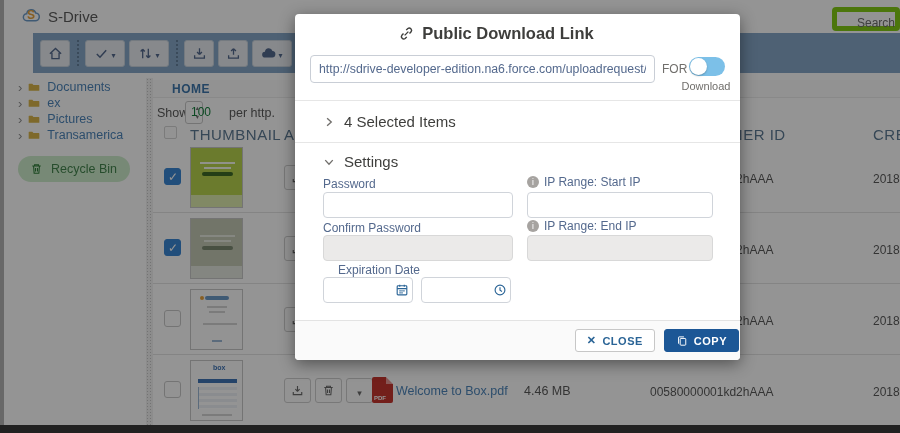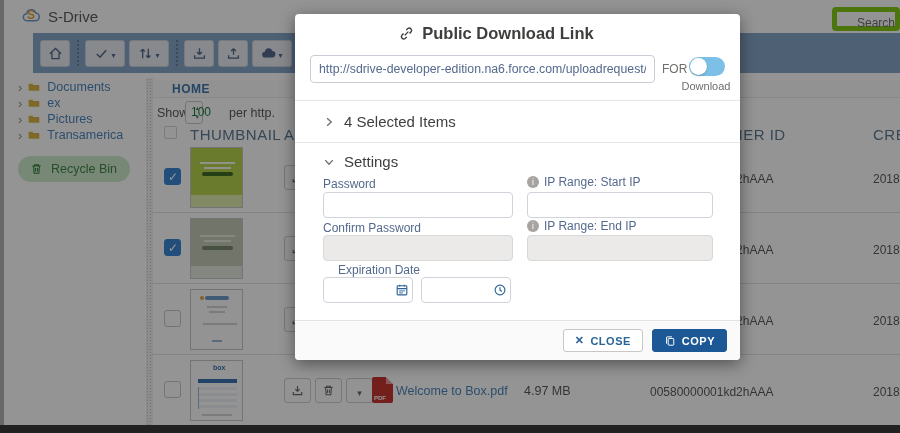--- a/index.html
+++ b/index.html
@@ -143,21 +143,21 @@
   .lab-cpass { left:28px; top:207px; } .lab-ipend { left:232px; top:205px; }
   .in-cpass { left:28px; top:221px; width:190px; } .in-ipend { left:232px; top:221px; width:186px; }
   .lab-exp { left:43px; top:249px; }
   .in-date { left:28px; top:263px; width:90px; } .in-time { left:126px; top:263px; width:90px; }
   .f-ico { position:absolute; color:#2a6496; }
   .f-ico svg { width:14px; height:14px; }
   .ico-cal { left:100px; top:269px; } .ico-clk { left:198px; top:269px; }
 
   .m-footer { position:absolute; left:0; bottom:0; width:445px; height:40px; background:#fafafa;
               border-top:1px solid #e3e3e3; border-radius:0 0 4px 4px;
-              display:flex; align-items:center; justify-content:flex-end; padding-right:13px; }
+              display:flex; align-items:center; justify-content:flex-end; padding-right:1px; }
   .mbtn { height:23px; border-radius:3px; font-size:11px; font-weight:bold; letter-spacing:0.5px;
           display:flex; align-items:center; padding:0 11px; margin-left:9px; }
   .mbtn svg { width:12px; height:12px; margin-right:6px; }
   .mbtn-close { background:#fff; border:1px solid #c7c7c7; color:#2a6496; }
   .mbtn-close .x::before { content:"✕"; font-size:11px; margin-right:6px; color:#2a6496; }
   .mbtn-blue { background:#1c5796; border:1px solid #1c5796; color:#fff; }
 </style>
 </head>
 <body>
 
@@ -458,21 +458,21 @@
               <svg>
                 <use href="#i-trash"></use>
               </svg>
             </div>
           <div class="abtn">
               <span class="dcaret"></span>
             </div>
         </div>
         <div class="pdficon"></div>
         <span class="fname">Welcome to Box.pdf</span>
-        <span class="fsize">4.97 MB</span>
+        <span class="fsize">4.46 MB</span>
         <span class="owner">00580000001kd2hAAA</span>
         <span class="created">2018-0</span>
       </div>
 
     </div>
   </div>
 
   <div class="bottom-strip"></div>
 
   <div class="overlay"></div>

